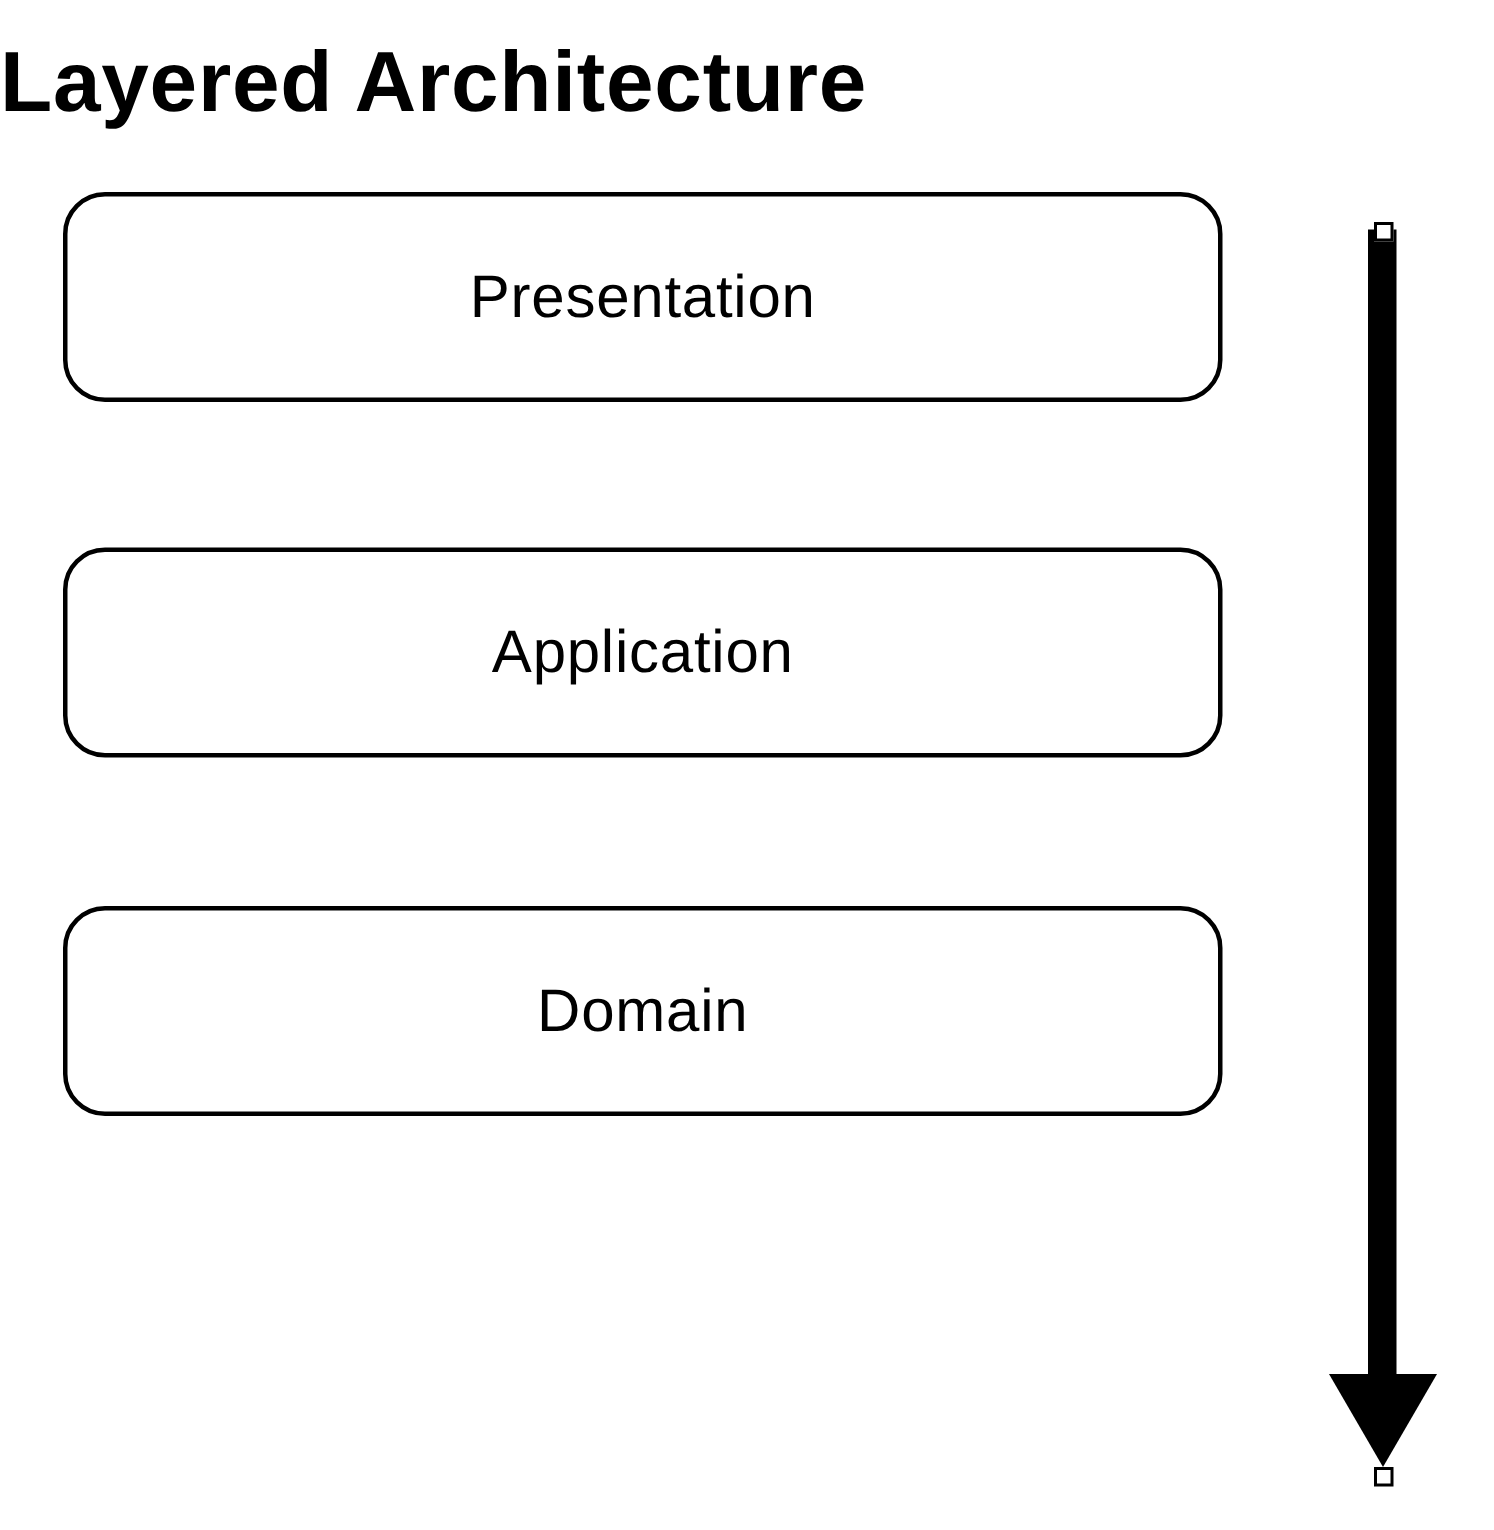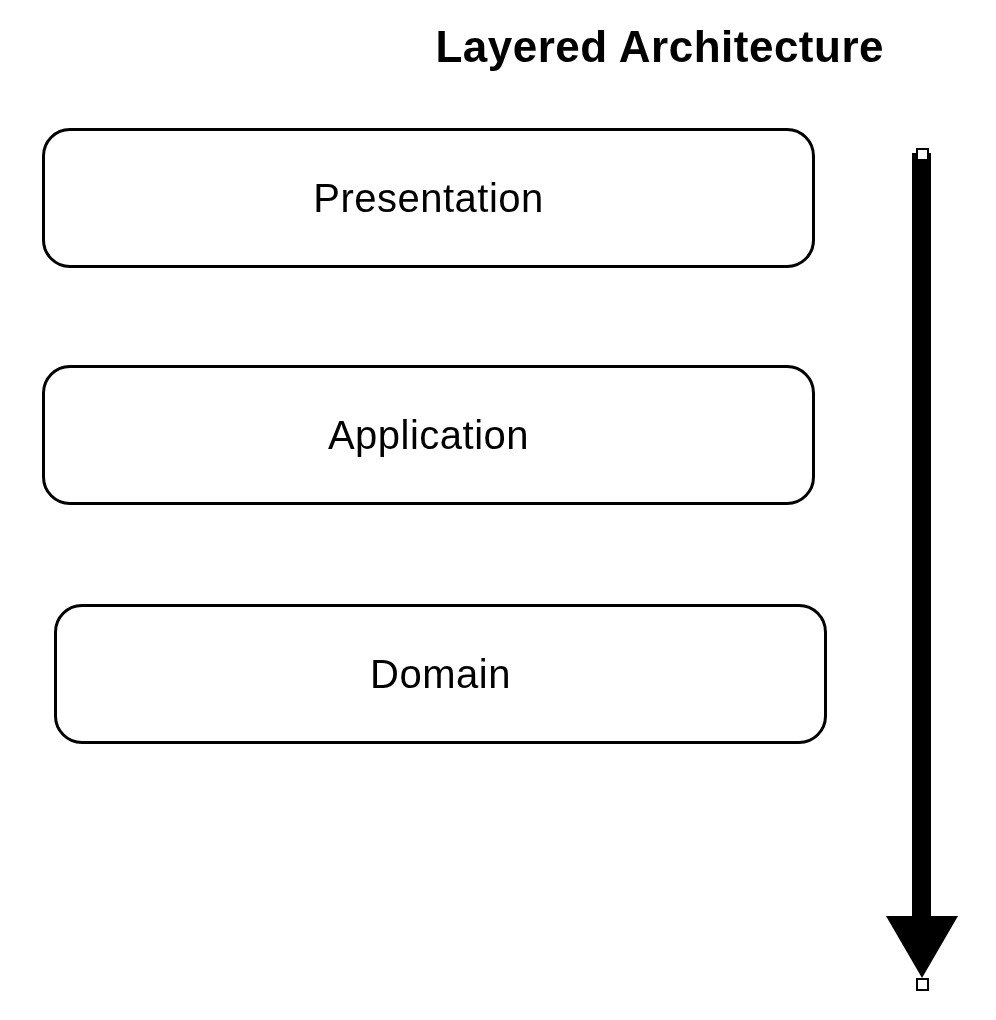--- a/index.html
+++ b/index.html
@@ -15,42 +15,42 @@
     overflow: hidden;
     font-family: "Liberation Sans", sans-serif;
     color: #000000;
   }
   .title {
     position: absolute;
     top: 22px;
     left: 0;
     width: 884px;
     margin: 0;
-    text-align: right;
-    font-size: 44px;
+    text-align: left;
+    font-size: 57px;
     font-weight: bold;
     letter-spacing: 0.5px;
     color: #000000;
   }
   .layer-box {
     position: absolute;
     left: 42px;
     width: 773px;
     height: 140px;
     box-sizing: border-box;
     background: #ffffff;
     border: 3.5px solid #000000;
     border-radius: 28px;
     display: flex;
     align-items: center;
     justify-content: center;
   }
   .layer-box.pos-0 { top: 128px; }
   .layer-box.pos-1 { top: 365px; }
-  .layer-box.pos-2 { top: 604px; margin-left: 12px; }
+  .layer-box.pos-2 { top: 604px; }
   .layer-box.pos-3 { top: 843px; }
   .layer-label {
     font-size: 40px;
     font-weight: 400;
     color: #000000;
     letter-spacing: 0.5px;
   }
   .flow-arrow {
     position: absolute;
     left: 886px;

